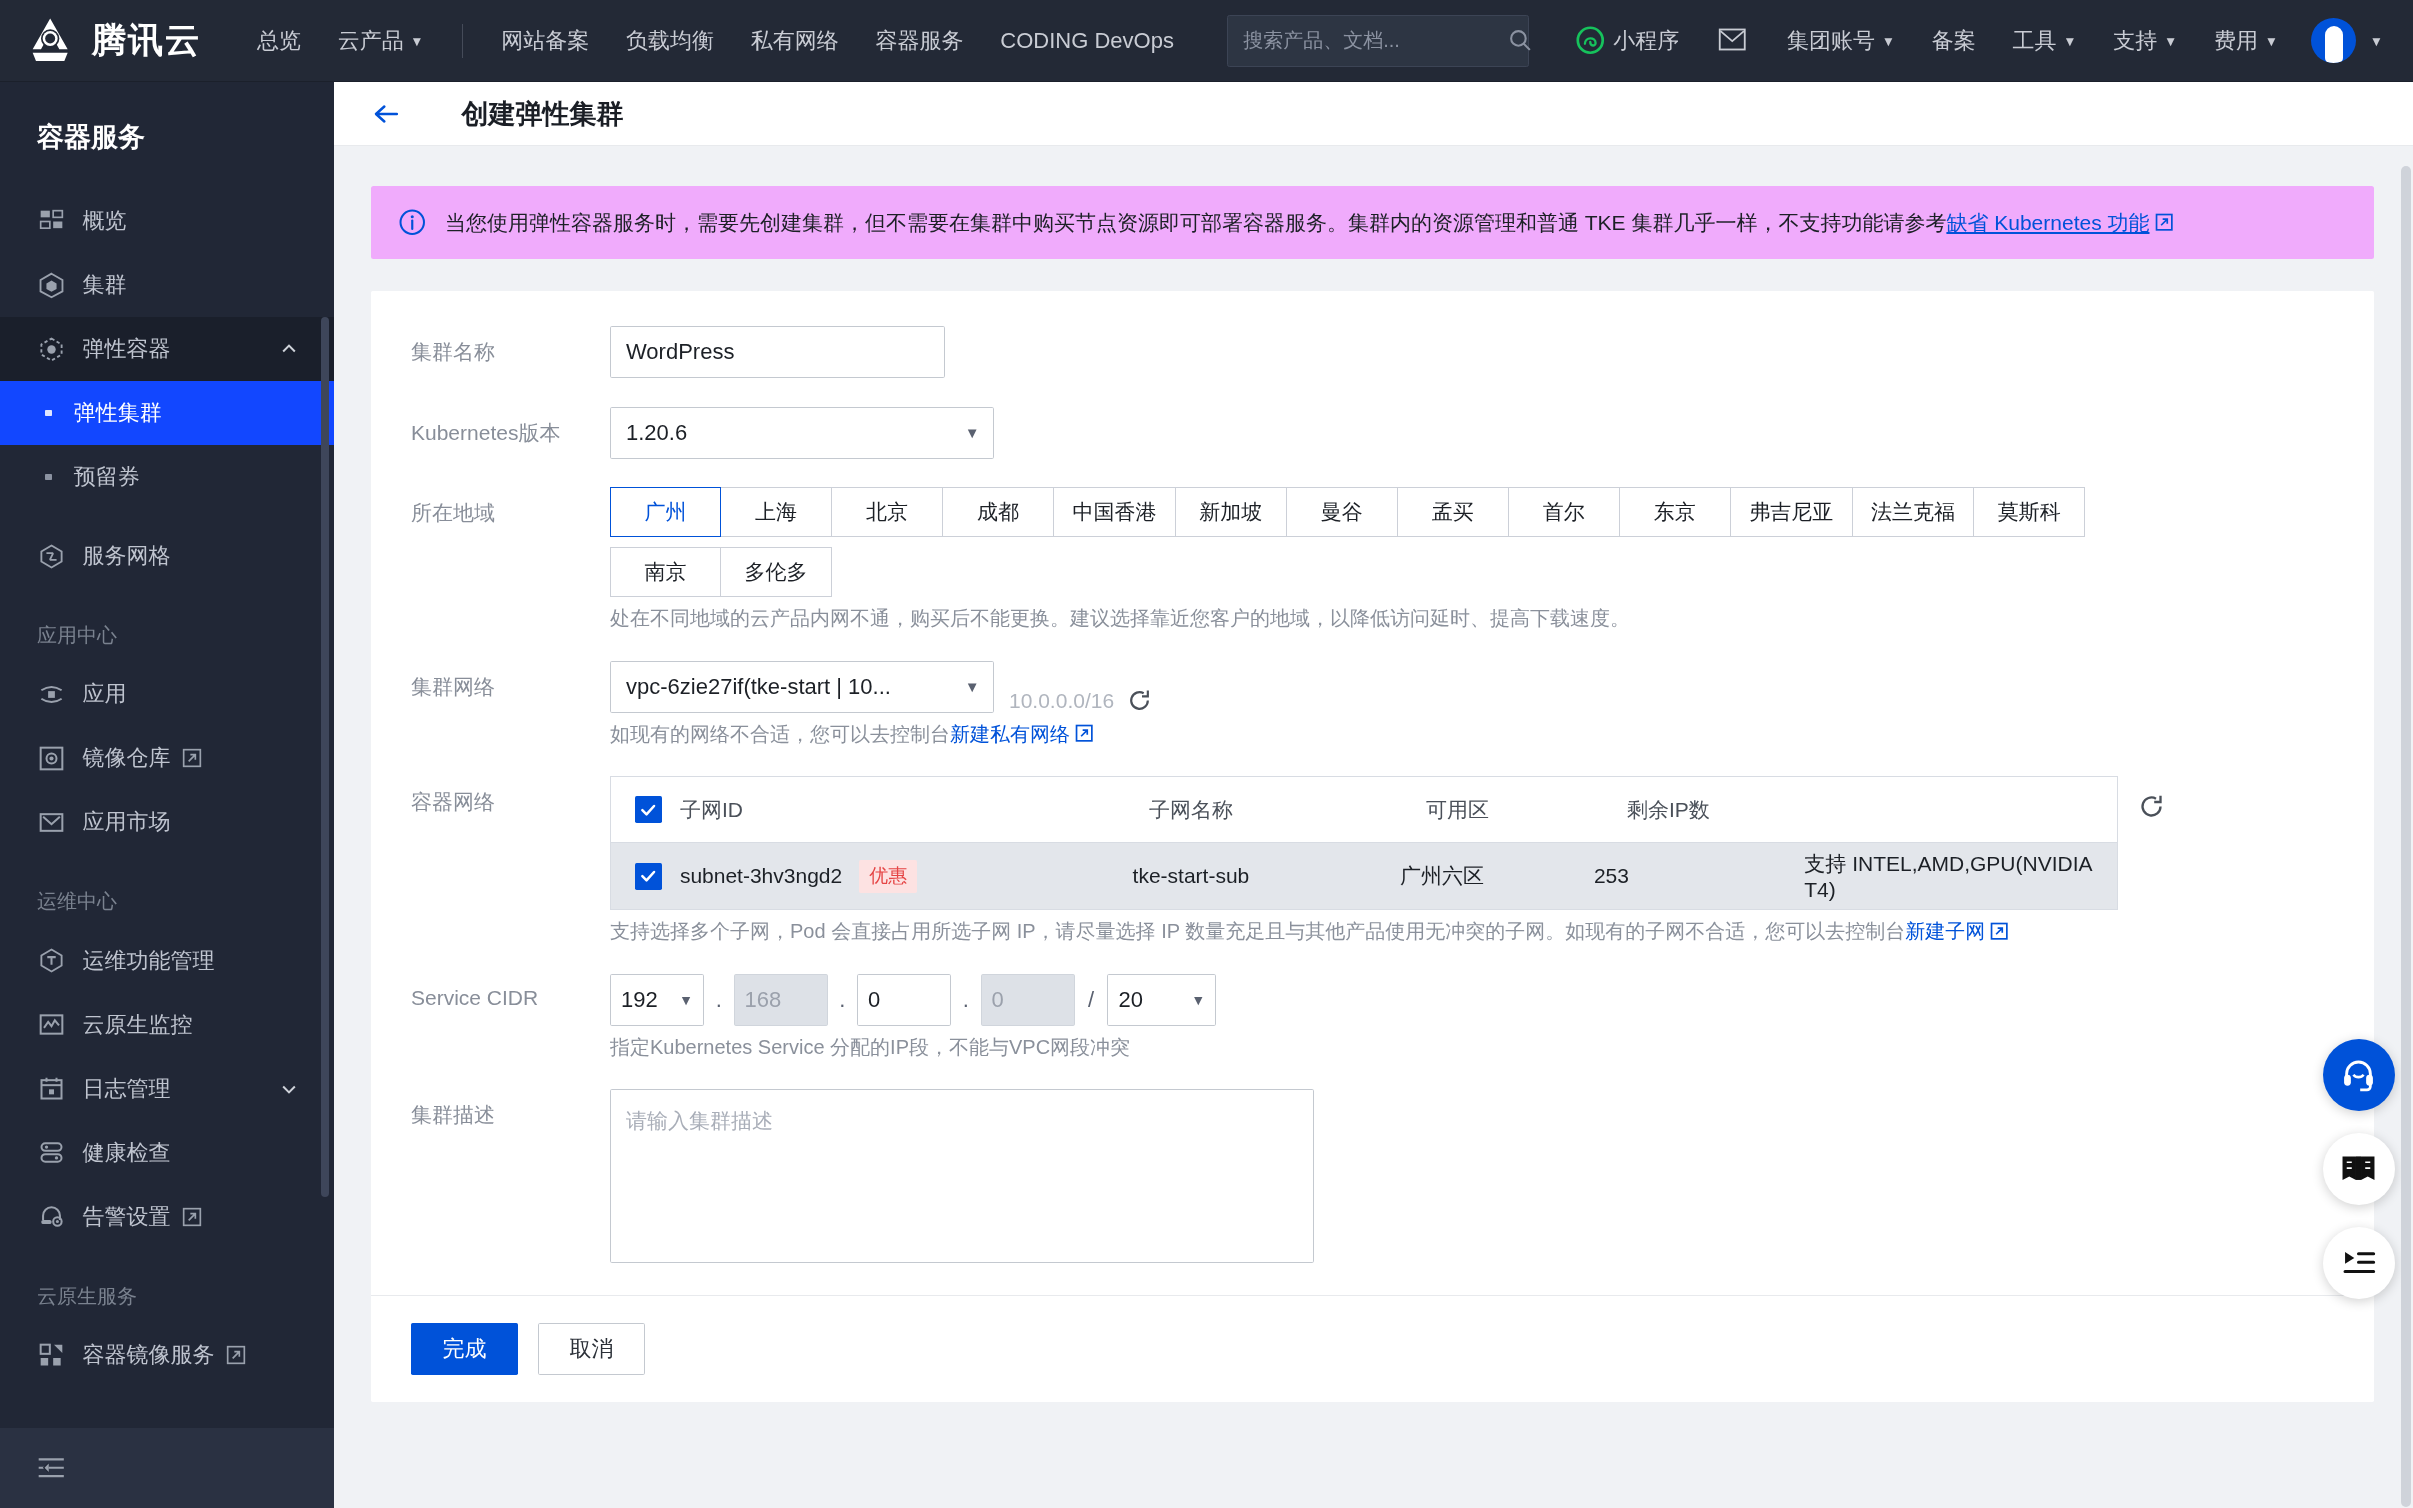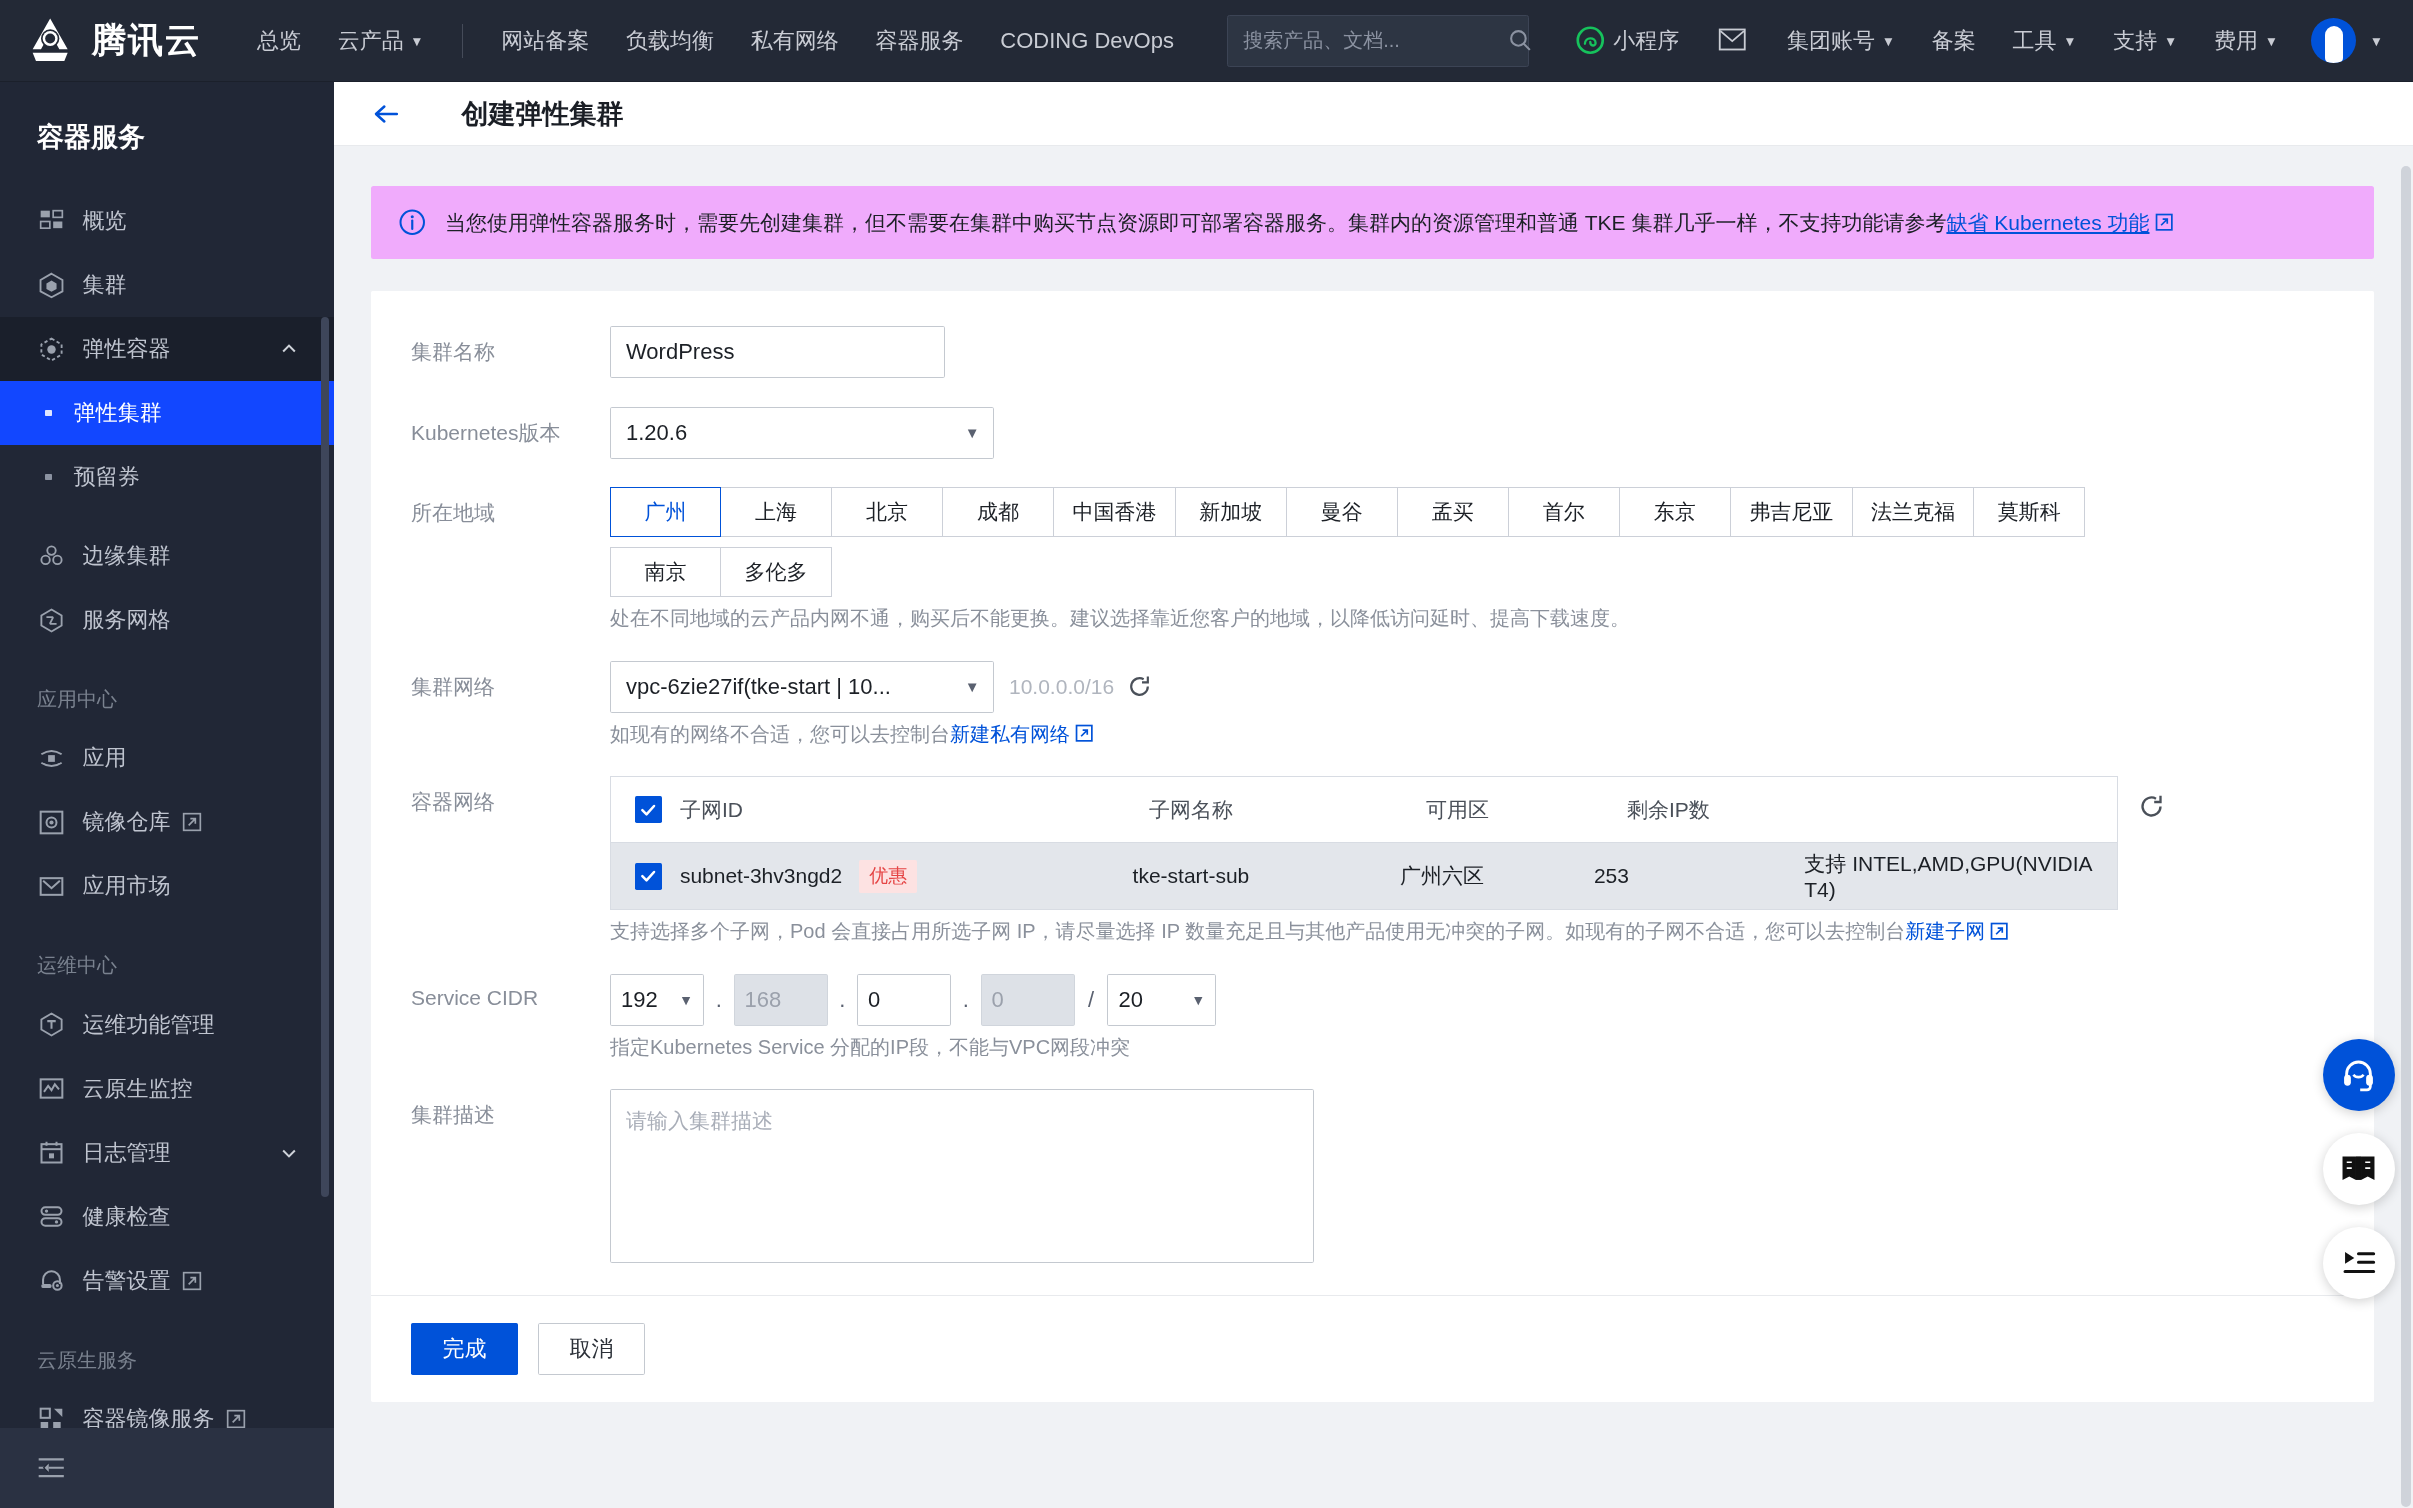--- a/index.html
+++ b/index.html
@@ -142,21 +142,21 @@
   .region-tab.first-in-row { border-left: 0.8px solid #ccd0d8; }
   .region-tab.selected {
     border: 1.7px solid #0052d9; color: #0052d9; background: #fff;
     position: relative; z-index: 2;
   }
   .region-row2 { margin-top: 10px; display: flex; }
 
   .hint { font-size: 20px; color: #8a909b; margin-top: 8px; }
   .hint a { color: #0052d9; text-decoration: none; }
 
-  .vpc-row { display: flex; align-items: center; }
+  .vpc-row { display: flex; align-items: flex-end; }
   .cidr-note { font-size: 21px; color: #b0b5be; margin-left: 15px; }
   .refresh-ico { width: 25px; height: 25px; margin-left: 13.4px; cursor: pointer; }
 
   .subnet-box { display: flex; align-items: flex-start; }
   .subnet-table {
     width: 1508px; border: 0.8px solid #d8dce3; background: #fff;
   }
   .st-head { display: flex; align-items: center; height: 65px; padding: 0 0 0 23.5px; }
   .st-row {
     display: flex; align-items: center; height: 67px; padding: 0 0 0 23.5px;
@@ -369,30 +369,20 @@
     <span>弹性集群</span>
   </div>
 
   <div class="side-sub">
     <span class="dot"></span>
     <span>预留券</span>
   </div>
 
   <div style="height:15px"></div>
 
-  <div class="side-item">
-    <span class="ico">
-      <svg width="27" height="27" viewBox="0 0 32 32">
-        <circle cx="9" cy="20" r="5" fill="none" stroke="#9aa1ad" stroke-width="2.2"></circle>
-        <circle cx="23" cy="20" r="5" fill="none" stroke="#9aa1ad" stroke-width="2.2"></circle>
-        <circle cx="16" cy="9" r="5" fill="none" stroke="#9aa1ad" stroke-width="2.2"></circle>
-      </svg>
-    </span>
-    <span>边缘集群</span>
-  </div>
 
   <div class="side-item">
     <span class="ico">
       <svg width="27" height="27" viewBox="0 0 32 32">
         <path d="M16 3 L28 10 V22 L16 29 L4 22 V10 Z" fill="none" stroke="#9aa1ad" stroke-width="2.2"></path>
         <path d="M10 12 L18 12 M14 20 L22 20 M18 12 L14 20" stroke="#9aa1ad" stroke-width="2.2" fill="none"></path>
       </svg>
     </span>
     <span>服务网格</span>
   </div>

